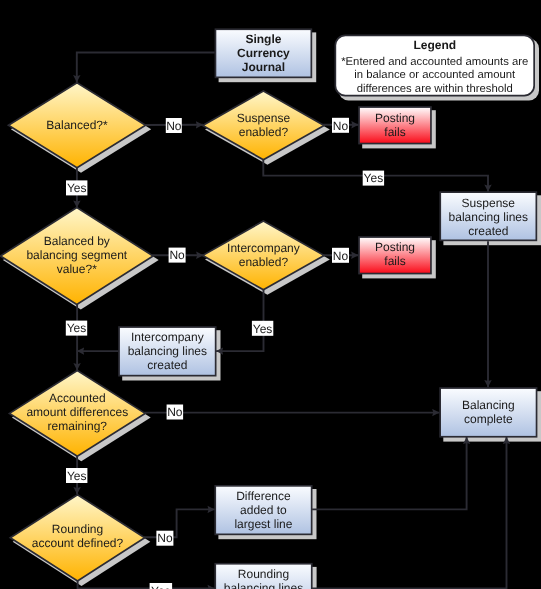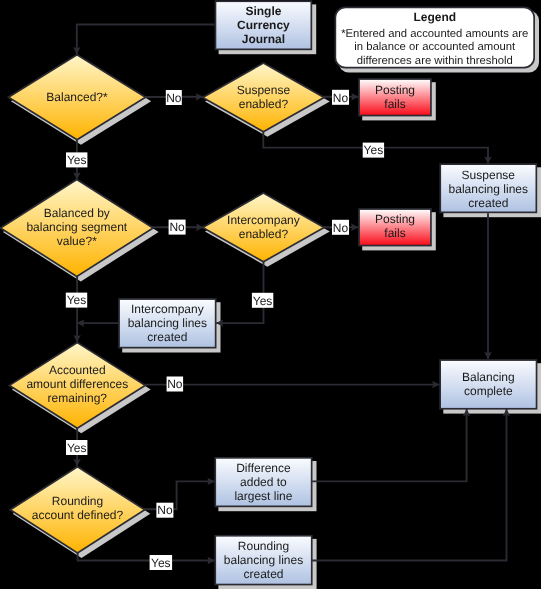--- a/index.html
+++ b/index.html
@@ -1,17 +1,17 @@
 <!DOCTYPE html>
 <html><head>
 <meta charset="utf-8">
 <title>Single Currency Journal balancing flowchart</title>
 <style>
   html,body{margin:0;padding:0;width:541px;height:589px;overflow:hidden;background:#000;}
-  #canvas{position:relative;width:541px;height:467px;background:#000;}
+  #canvas{position:relative;width:541px;height:467px;background:#000;margin-top:28px;}
   svg{display:block;position:absolute;left:0;top:0;}
   text{font-family:"Liberation Sans",sans-serif;font-size:12px;fill:#1A1A1A;
        -webkit-font-smoothing:antialiased;text-rendering:geometricPrecision;}
   text.bold{font-weight:bold;}
   text.legend-body{font-size:11.3px;}
 </style>
 </head>
 <body>
 
 <div id="canvas" style="background: rgb(0, 0, 0);">

